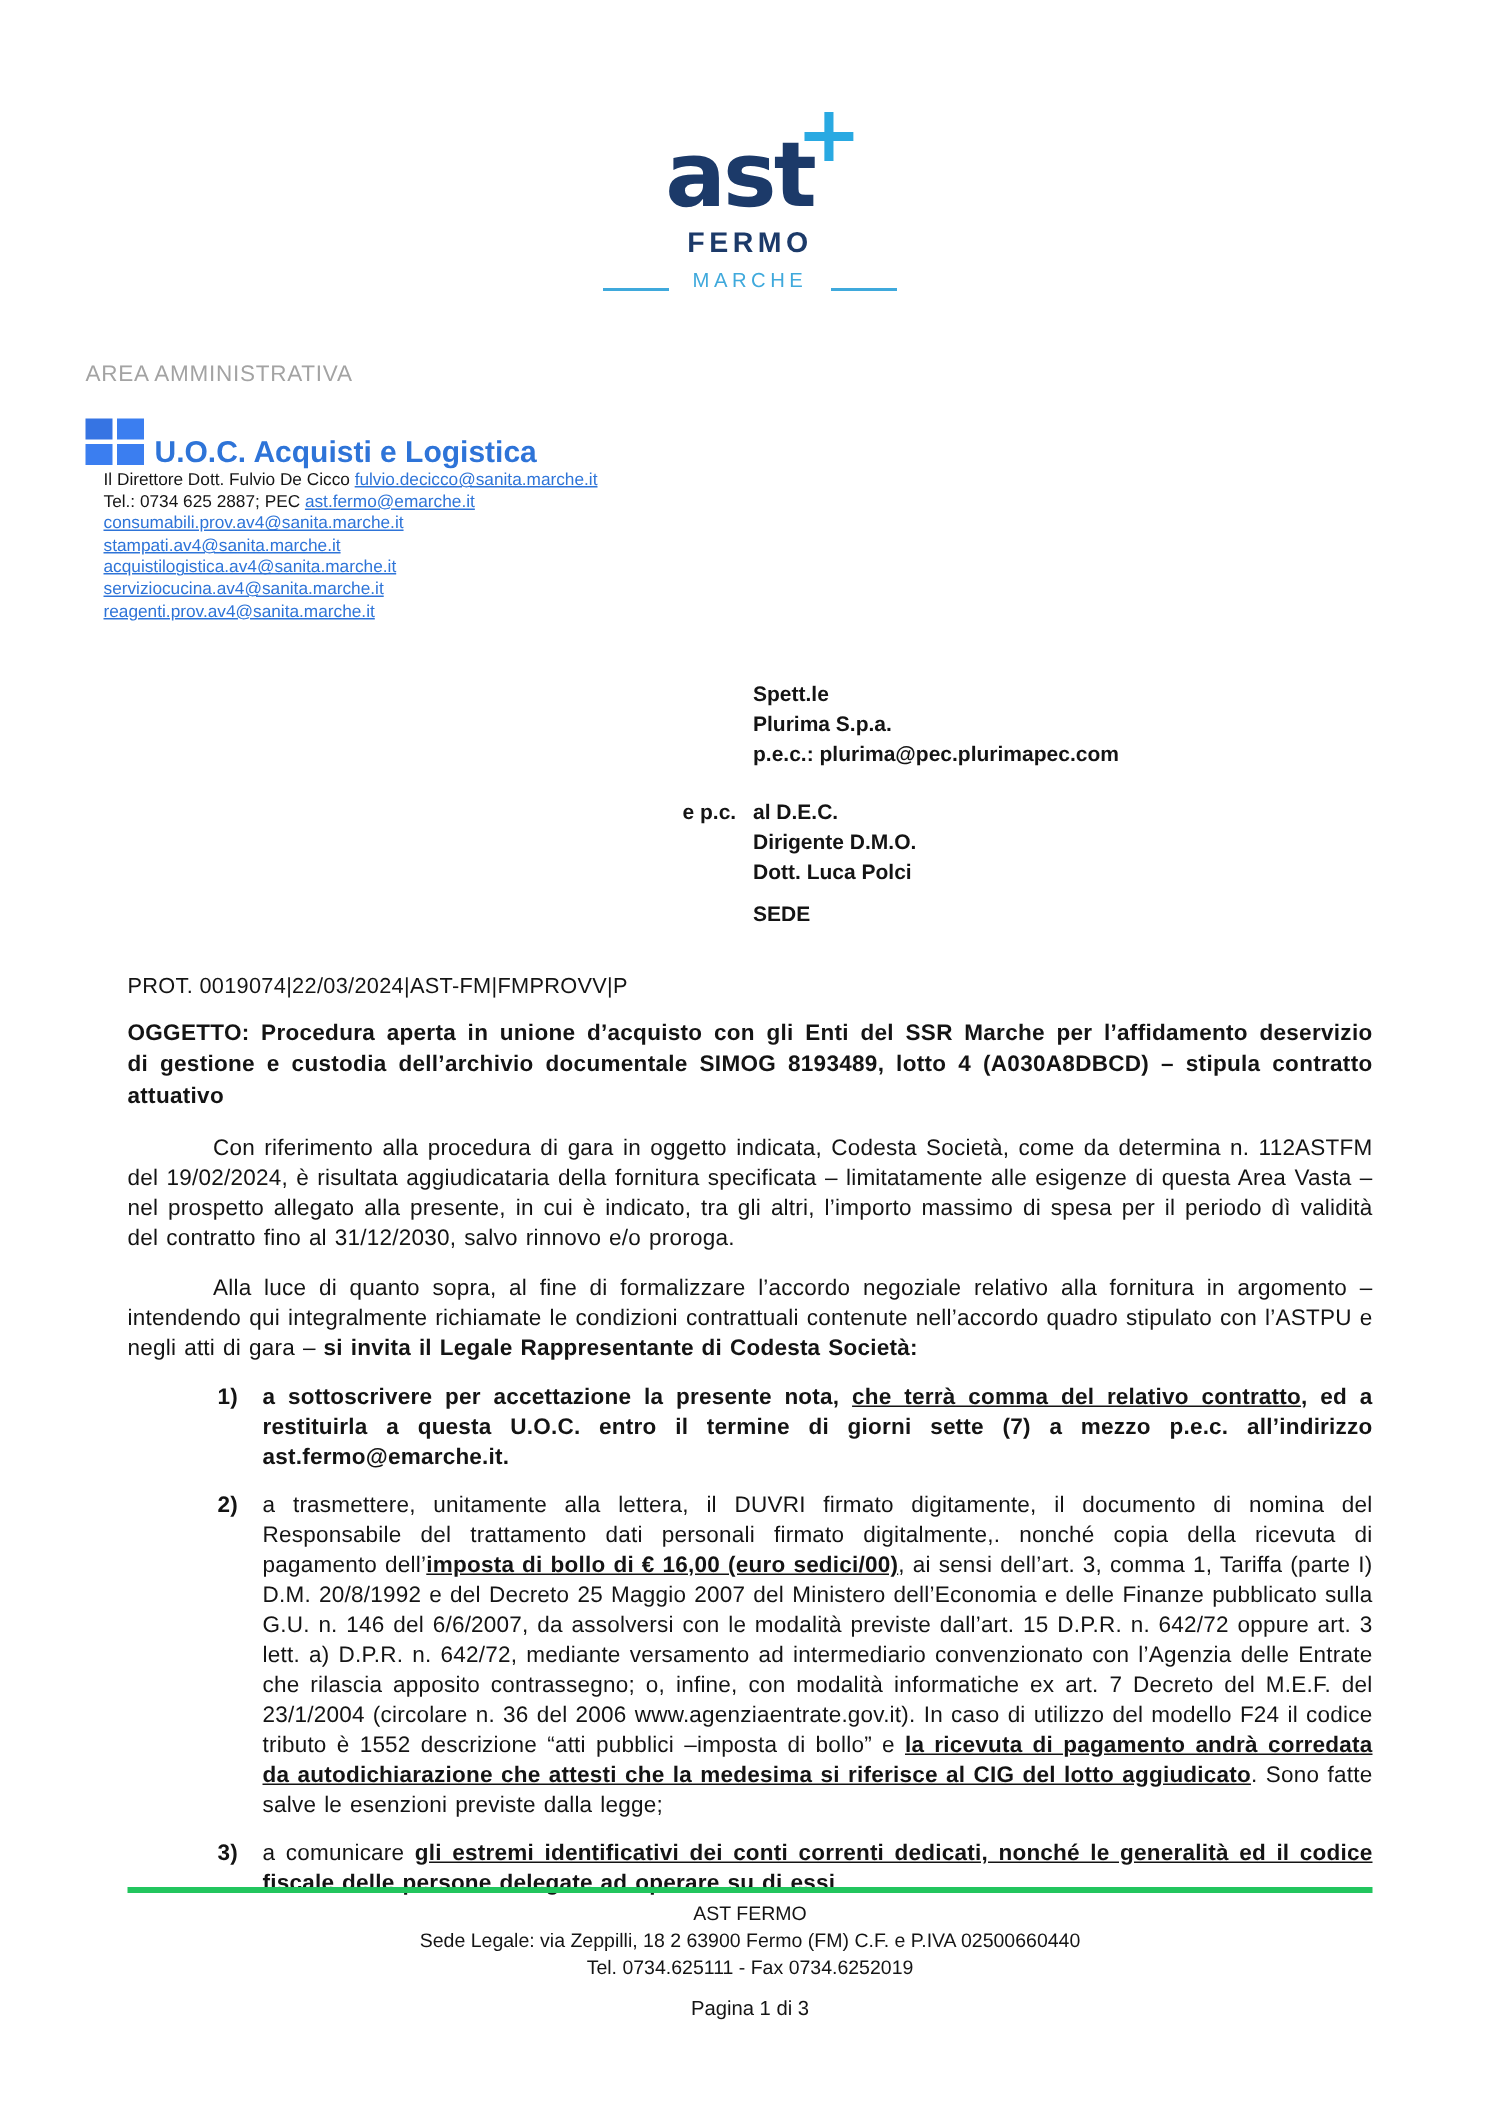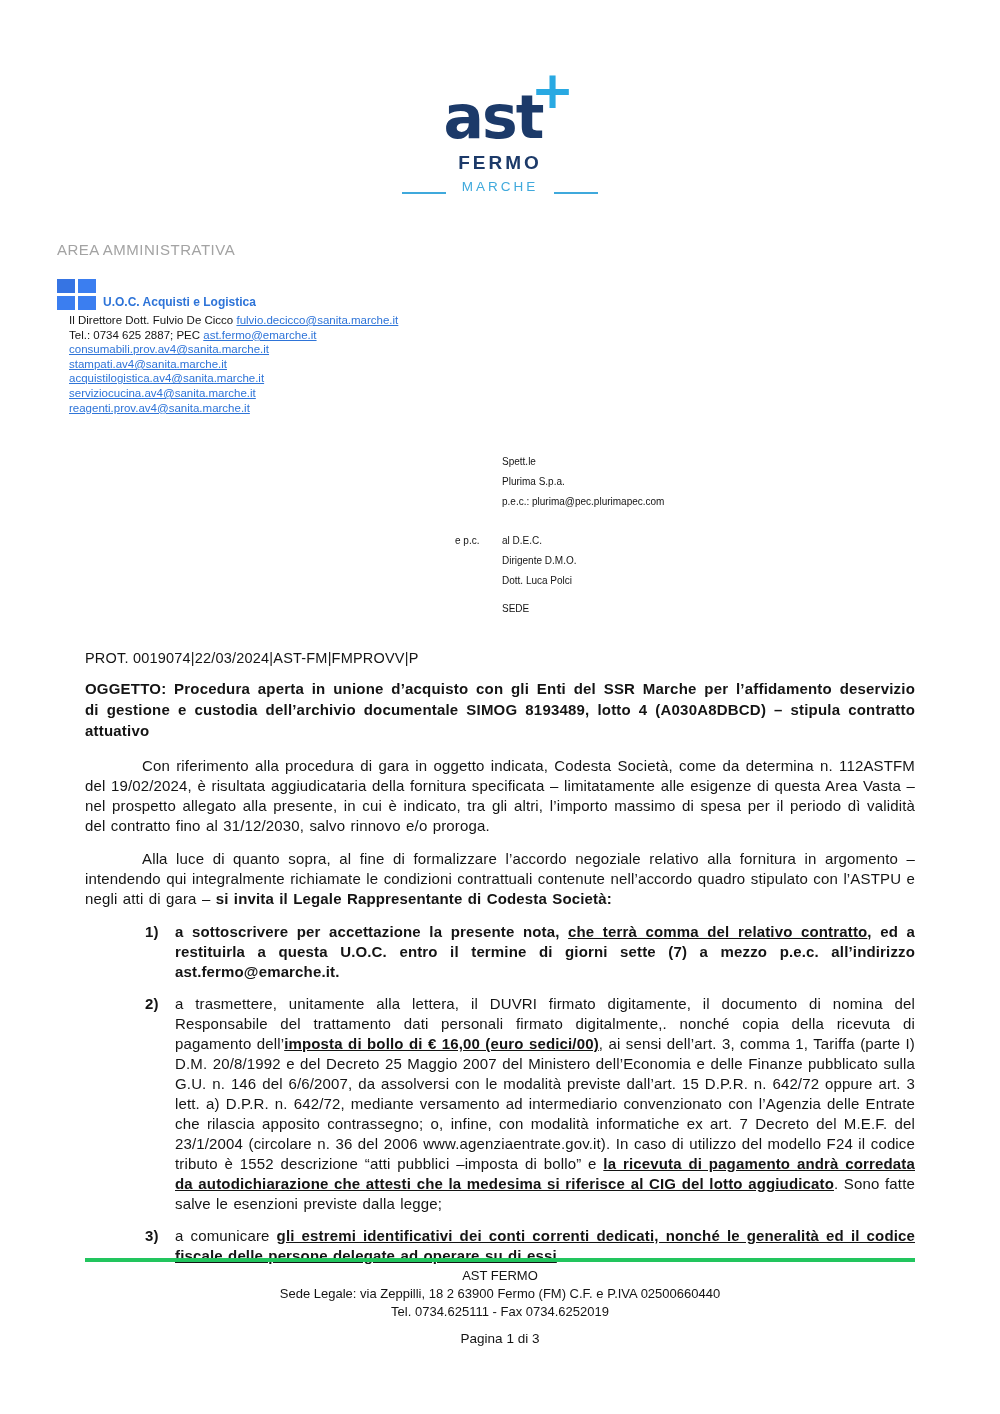--- a/index.html
+++ b/index.html
@@ -23,26 +23,26 @@
   .logo-line{width:44px;height:2px;background:#3fa9dc;}
 
   
   .dept{position:absolute;left:57px;top:241px;width:360px;}
   .area-label{color:#a3a3a3;font-size:15px;letter-spacing:0.5px;}
   .unit-row{display:flex;align-items:flex-end;gap:7px;margin-top:21px;}
   .win-icon{width:39px;height:31px;display:grid;grid-template-columns:18px 18px;
     grid-template-rows:14px 14px;gap:3px;flex:none;}
   .win-icon span{background:#3b7ef0;display:block;}
   .win-icon .sq-tl{background:#3674e3;}
-  .unit-name{color:#2e74d8;font-weight:bold;font-size:12px;line-height:16px;}
+  .unit-name{color:#2e74d8;font-weight:bold;font-size:20px;line-height:16px;}
   .contact{margin-top:3px;font-size:11.5px;line-height:14.6px;}
   .contact div{white-space:nowrap;margin-left:12px;}
 
   
-  .rcpt{position:absolute;left:455px;top:452px;font-weight:normal;font-size:10px;line-height:20px;}
+  .rcpt{position:absolute;left:455px;top:452px;font-weight:bold;font-size:14px;line-height:20px;}
   .rcpt-main{padding-left:47px;}
   .rcpt-cc{display:flex;margin-top:19px;}
   .cc-prefix{width:47px;flex:none;}
   .rcpt-sede{padding-left:47px;margin-top:8px;}
 
   
   .prot{position:absolute;left:85px;top:650px;font-size:14.5px;letter-spacing:0.2px;}
   .subject{position:absolute;left:85px;top:678px;width:830px;font-weight:bold;
     font-size:15px;line-height:21px;text-align:justify;letter-spacing:0.2px;word-spacing:2px;}
   .bodytext{position:absolute;left:85px;top:756px;width:830px;font-size:15px;

